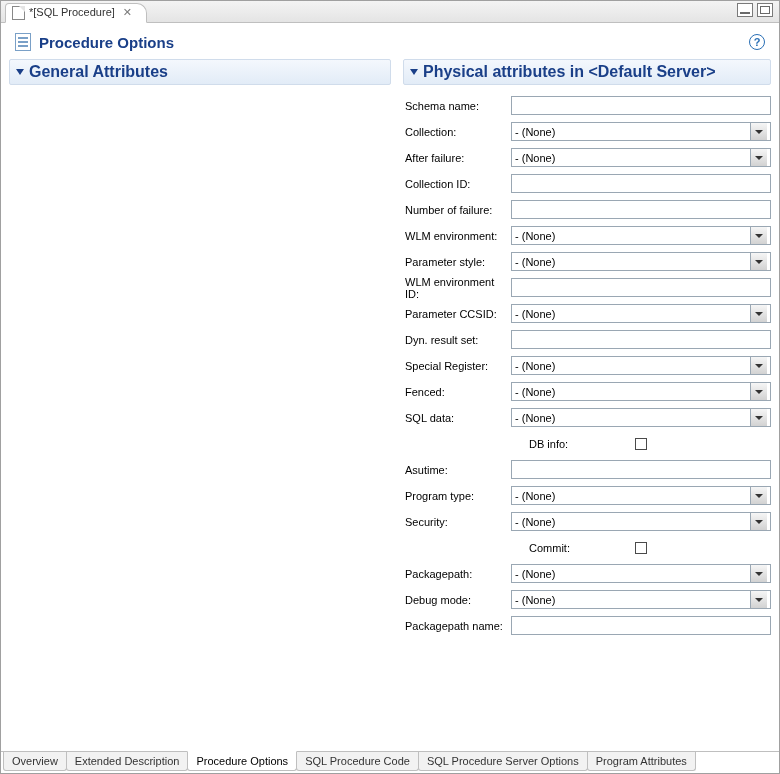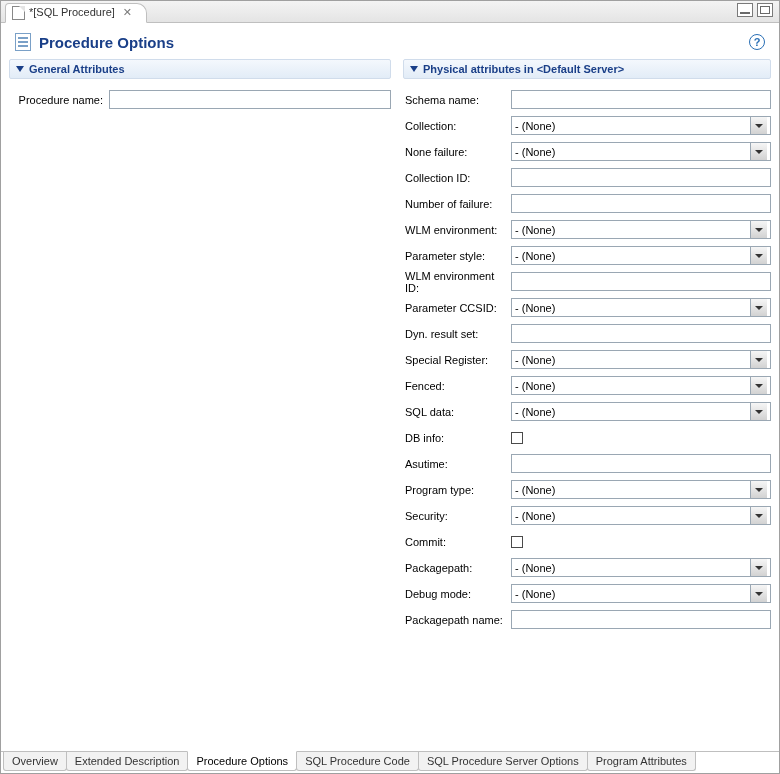--- a/index.html
+++ b/index.html
@@ -113,21 +113,21 @@
   .column { display: flex; flex-direction: column; }
   .col-left { width: 382px; }
   .col-right { flex: 1; padding-left: 12px; }
   .section-header {
     background: linear-gradient(#f4f8fd, #e2ecf7);
     border: 1px solid #d0dceb;
     border-radius: 2px;
     padding: 3px 6px;
     display: flex; align-items: center; gap: 5px;
     color: #1a3f88; font-weight: bold;
-    font-size: 11px;
+    font-size: 16px;
     margin-bottom: 8px;
     cursor: pointer;
   }
   .twistie {
     width: 0; height: 0;
     border-left: 4px solid transparent;
     border-right: 4px solid transparent;
     border-top: 6px solid #1a3f88;
   }
   .form-row {
@@ -158,21 +158,21 @@
     background: linear-gradient(#f6f6f6, #d2d2d2);
     border-left: 1px solid #9aa7b3;
     display: flex; align-items: center; justify-content: center;
   }
   .select .sel-btn::after {
     content: ""; width: 0; height: 0;
     border-left: 4px solid transparent;
     border-right: 4px solid transparent;
     border-top: 4px solid #333;
   }
-  .right-form .form-row { margin-bottom: 1px; }
+  .right-form .form-row { margin-bottom: 1px; justify-content: center; }
   
   .tabstrip-bottom {
     height: 22px;
     border-top: 1px solid #bfbfbf;
     background: #fff;
     display: flex;
     align-items: flex-start;
     padding-left: 2px;
   }
   .btab {
@@ -219,45 +219,41 @@
     </div>
     <div class="help-icon">?</div>
   </div>
 
   <div class="content">
     <div class="column col-left">
       <div class="section-header">
         <span class="twistie"></span>
         <span>General Attributes</span>
       </div>
-      <div class="form-row">
-        <div class="lbl">Procedure name:</div>
-        <input class="text" type="text" value="" style="">
-      </div>
     </div>
 
     <div class="column col-right">
       <div class="section-header">
         <span class="twistie"></span>
         <span>Physical attributes in &lt;Default Server&gt;</span>
       </div>
       <div class="right-form" id="right-form">
           <div class="form-row">
             <div class="lbl">Schema name:</div>
             <input type="text" class="text" style="">
           </div>
           <div class="form-row">
             <div class="lbl">Collection:</div>
             <div class="select">
               <span>- (None)</span>
               <span class="sel-btn"></span>
             </div>
           </div>
           <div class="form-row">
-            <div class="lbl">None failure:</div>
+            <div class="lbl">After failure:</div>
             <div class="select">
               <span>- (None)</span>
               <span class="sel-btn"></span>
             </div>
           </div>
           <div class="form-row">
             <div class="lbl">Collection ID:</div>
             <input type="text" class="text" style="">
           </div>
           <div class="form-row">

